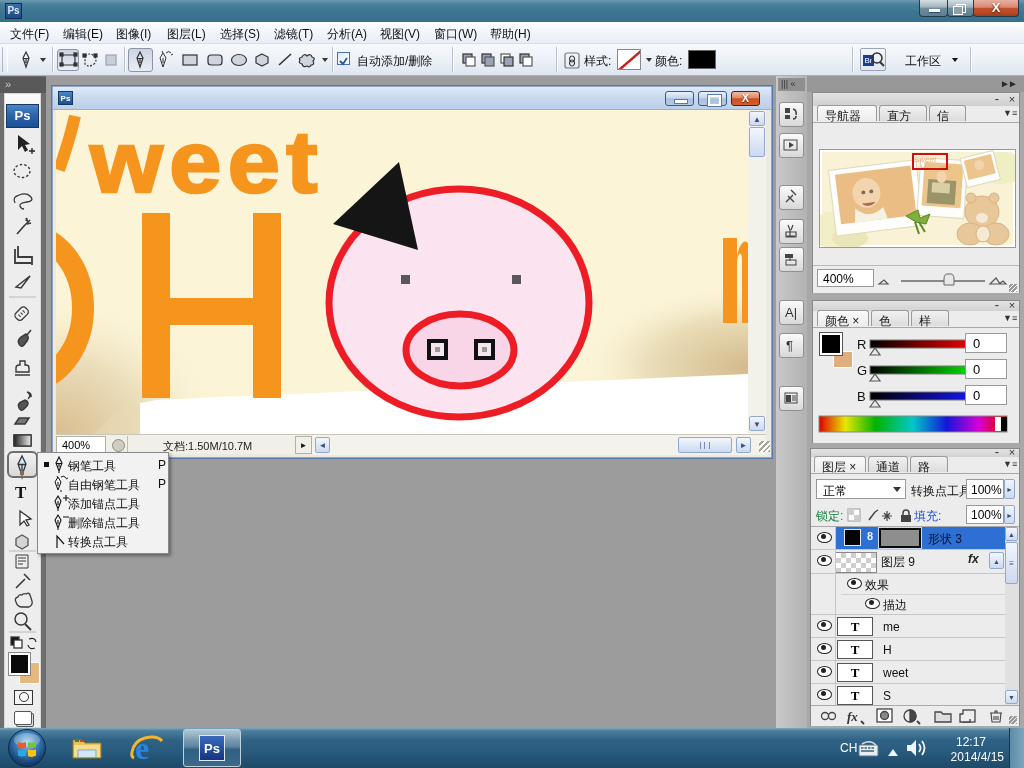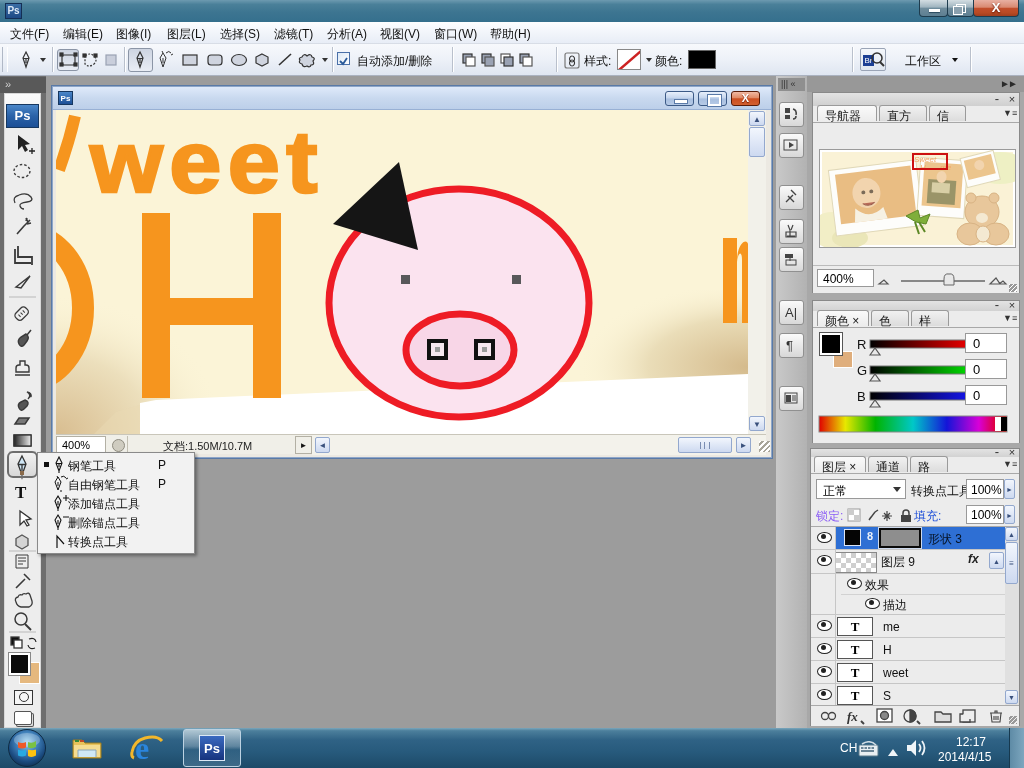--- a/index.html
+++ b/index.html
@@ -66,21 +66,21 @@
     border:1px solid #909090;border-radius:3px;box-sizing:border-box;padding:3px;}
   .cvb{width:42px;height:20px;background:#fff;border:1px solid #999;box-sizing:border-box;
     font-size:13px;padding:2px 0 0 7px;}
   .eye{width:13px;height:9px;border:1px solid #222;border-radius:50%;background:#fff;}
   .eye:after{content:"";position:absolute;left:3px;top:1px;width:5px;height:5px;border-radius:50%;background:#222;}
   .chk{width:40px;height:19px;border:1px solid #888;background:
     repeating-conic-gradient(#cfcfcf 0 25%,#fff 0 50%) 0 0/10px 10px;}
   .tbox{width:36px;height:19px;background:#fff;border:1px solid #555;box-sizing:border-box;
     text-align:center;font-size:13px;line-height:17px;font-family:"Liberation Serif",serif;font-weight:bold;}
   
-  #flyout{left:37px;top:452px;width:158px;height:102px;background:#f2f2f2;border:1px solid #8a8a8a;
+  #flyout{left:37px;top:452px;width:132px;height:102px;background:#f2f2f2;border:1px solid #8a8a8a;
     box-shadow:2px 2px 3px rgba(0,0,0,0.35);box-sizing:border-box;}
   .fitem{position:absolute;left:0;width:136px;height:19px;font-size:12px;color:#111;}
   .fitem .lb{position:absolute;left:30px;top:3px;}
   .fitem .sc{position:absolute;left:120px;top:3px;}
   
   #taskbar{left:0;top:728px;width:1024px;height:40px;
     background:linear-gradient(180deg,#7ba7bc 0%,#4c7f9c 7%,#2f6285 30%,#275a7c 60%,#1d4a68 100%);}
   #tray{color:#fff;font-size:11px;}
 </style>
 </head>
@@ -477,21 +477,21 @@
       <div class="ptab act" style="left:3px;top:7px;width:52px">图层 ×</div>
       <div class="ptab" style="left:57px;top:7px;width:40px">通道</div>
       <div class="ptab" style="left:99px;top:7px;width:38px">路径</div>
       <div class="abs" style="left:192px;top:10px;font-size:9px;color:#333">▼≡</div>
       <div class="abs" style="left:0;top:24px;width:208px;height:252px;background:#ececec;border-top:1px solid #a8a8a8"></div>
       <div class="abs" style="left:5px;top:30px;width:90px;height:20px;background:#fff;border:1px solid #999;box-sizing:border-box;font-size:12px;padding:3px 0 0 6px">正常</div>
       <div class="abs" style="left:82px;top:38px;width:0;height:0;border:4px solid transparent;border-top:5px solid #333"></div>
       <div class="abs" style="left:100px;top:34px;font-size:12px;color:#111">转换点工具:</div>
       <div class="abs" style="left:155px;top:30px;width:38px;height:20px;background:#fff;border:1px solid #999;box-sizing:border-box;font-size:12px;padding:3px 0 0 4px">100%</div>
       <div class="abs sbtn" style="left:193px;top:30px;width:11px;height:20px;font-size:7px;line-height:20px">►</div>
-      <div class="abs" style="left:5px;top:59px;font-size:12px;color:#8b5cf6">锁定:</div>
+      <div class="abs" style="left:5px;top:59px;font-size:12px;color:#15803d">锁定:</div>
       <svg width="80" height="17" style="position:absolute;left:36px;top:58px">
         <rect x="1" y="2" width="12" height="12" fill="#fff" stroke="#999"></rect>
         <rect x="1" y="2" width="6" height="6" fill="#ccc"></rect>
         <rect x="7" y="8" width="6" height="6" fill="#ccc"></rect>
         <path d="M22,13 l6,-8 m0,0 l3,-2 m-9,10 l2,-3" stroke="#444" fill="none" stroke-width="1.4"></path>
         <path d="M40,4 v10 m-5,-5 h10 m-8,-3 l6,6 m0,-6 l-6,6" stroke="#444" stroke-width="1.2"></path>
         <rect x="54" y="8" width="10" height="7" fill="#444"></rect>
         <path d="M56,8 v-2 a3,3 0 0 1 6,0 v2" stroke="#444" fill="none" stroke-width="1.5"></path>
       </svg>
       <div class="abs" style="left:103px;top:59px;font-size:12px;color:#1d4ed8">填充:</div>
@@ -645,16 +645,16 @@
           <rect x="3" y="9" width="13" height="2"></rect>
         </g>
         <path d="M4,3 q8,-5 14,1" fill="none" stroke="#cfdbe4" stroke-width="1.5"></path>
       </svg>
       <div class="abs" style="left:888px;top:16px;width:0;height:0;border:5px solid transparent;border-bottom:7px solid #eef4f8"></div>
       <svg width="22" height="20" style="position:absolute;left:905px;top:10px">
         <path d="M2,7 h4 l5,-5 v16 l-5,-5 h-4 z" fill="#eef4f8"></path>
         <path d="M14,6 q3,4 0,8 M17,3 q5,7 0,14" stroke="#eef4f8" fill="none" stroke-width="1.8"></path>
       </svg>
       <div class="abs" style="left:948px;top:7px;width:46px;text-align:center;font-size:12px">12:17</div>
-      <div class="abs" style="left:938px;top:22px;width:66px;text-align:left;font-size:12px">2014/4/15</div>
+      <div class="abs" style="left:938px;top:22px;width:66px;text-align:right;font-size:12px">2014/4/15</div>
     </div>
     <div class="abs" style="left:1009px;top:0;width:15px;height:40px;background:linear-gradient(90deg,#5e8ba6,#7fa8c0);border-left:1px solid #16394f"></div>
   </div>
 
 </body></html>

